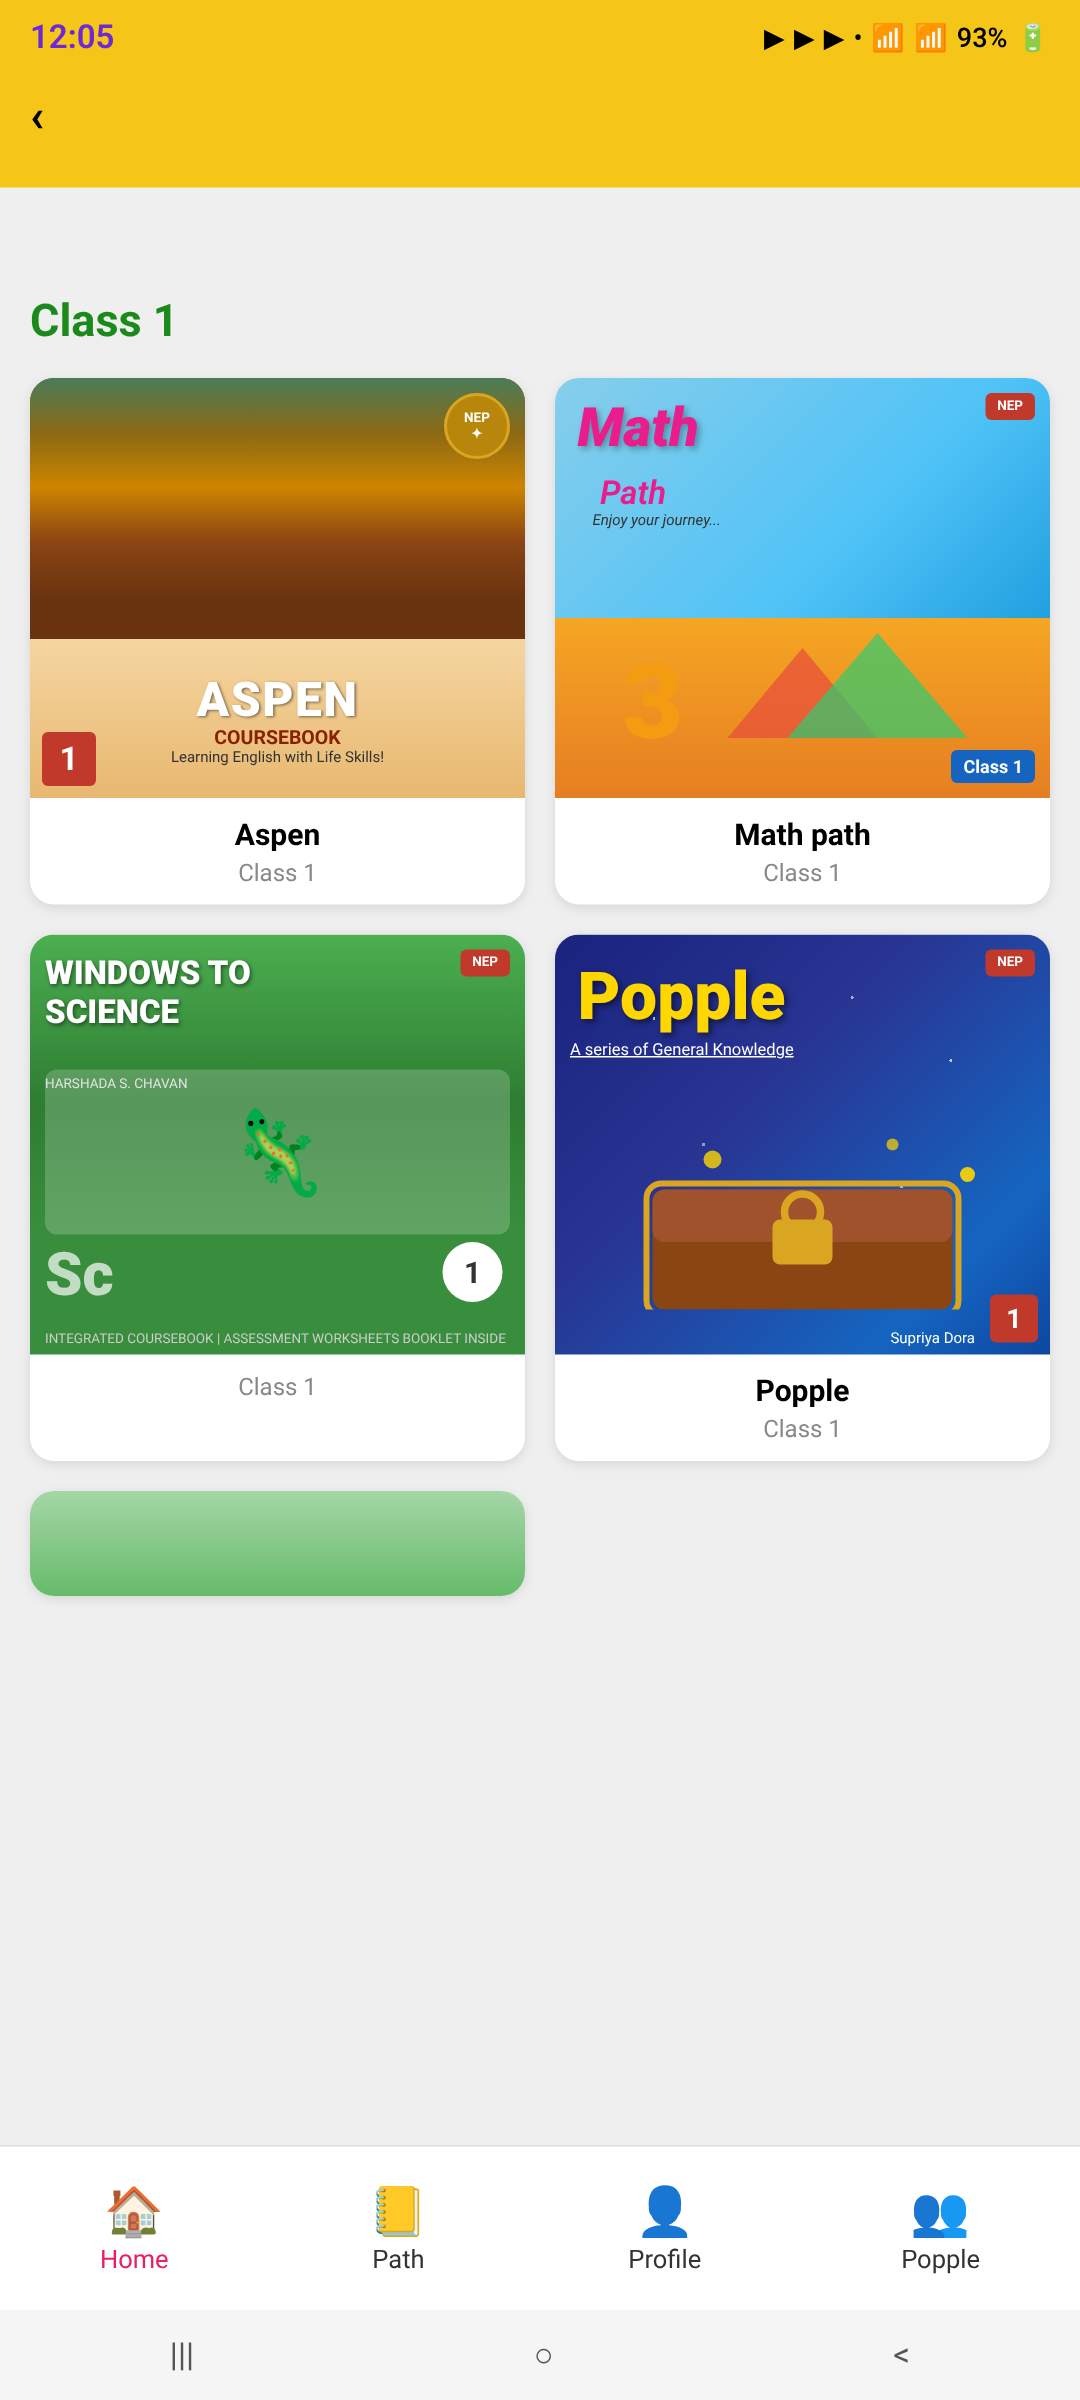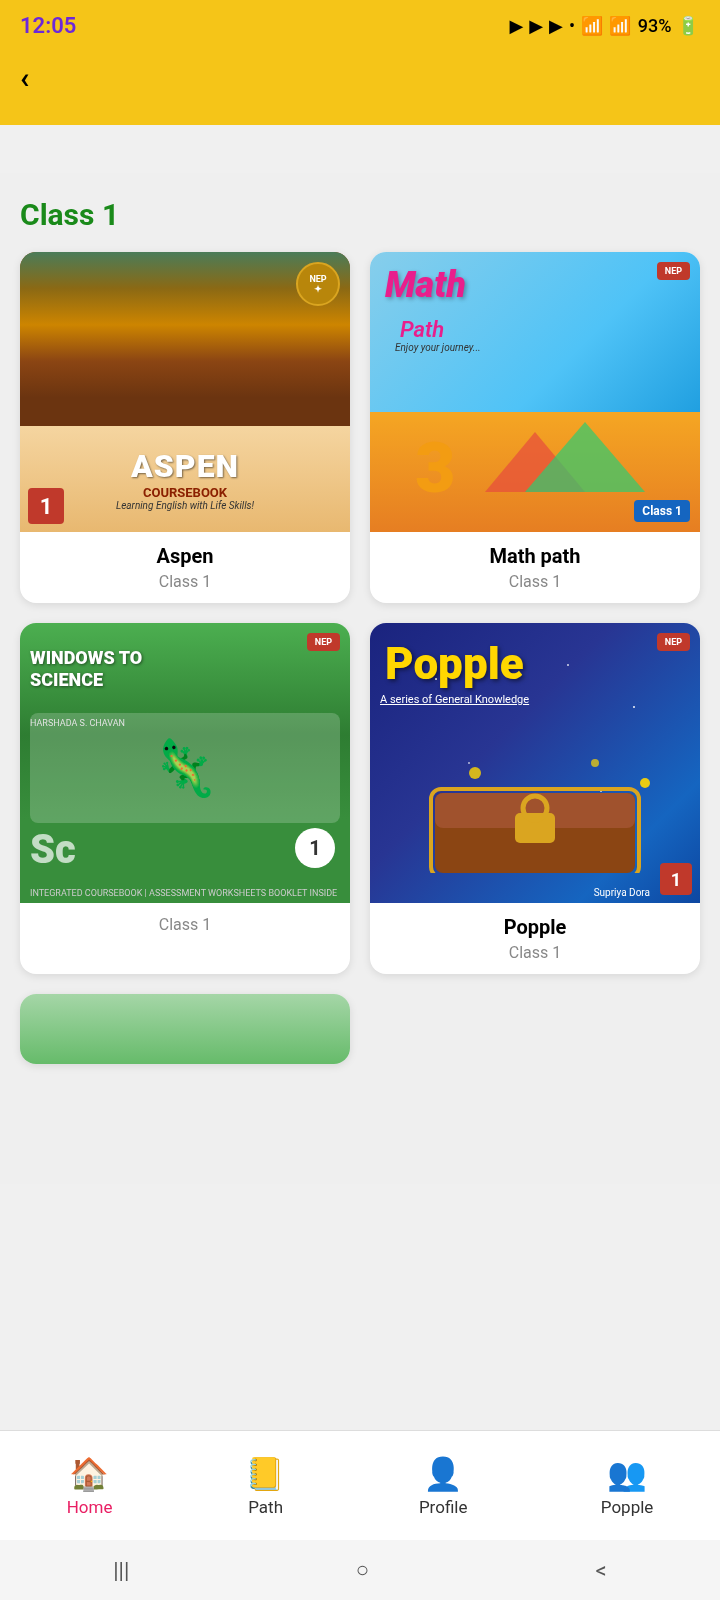--- a/index.html
+++ b/index.html
@@ -126,21 +126,20 @@
       letter-spacing: 1px;
     }
     .cover-aspen .book-sub {
       font-size: 13px;
       color: #8B2000;
       font-weight: bold;
     }
     .cover-aspen .book-desc {
       font-size: 10px;
       color: #333;
-      font-style: italic;
     }
     .cover-aspen .num-badge {
       position: absolute;
       bottom: 8px;
       left: 8px;
       background: #c0392b;
       color: #fff;
       font-size: 22px;
       font-weight: bold;
       width: 36px;
@@ -235,23 +234,23 @@
 
     
     .cover-science {
       background: linear-gradient(to bottom, #4CAF50 0%, #2E7D32 40%, #388E3C 70%);
       position: relative;
       height: 280px;
       overflow: hidden;
     }
     .cover-science .sci-title {
       position: absolute;
-      top: 24px;
+      top: 14px;
       left: 10px;
-      font-size: 18px;
+      font-size: 22px;
       font-weight: 900;
       color: #fff;
       text-shadow: 1px 1px 3px rgba(0,0,0,0.5);
       line-height: 1.2;
     }
     .cover-science .sci-author {
       position: absolute;
       top: 95px;
       left: 10px;
       font-size: 9px;

